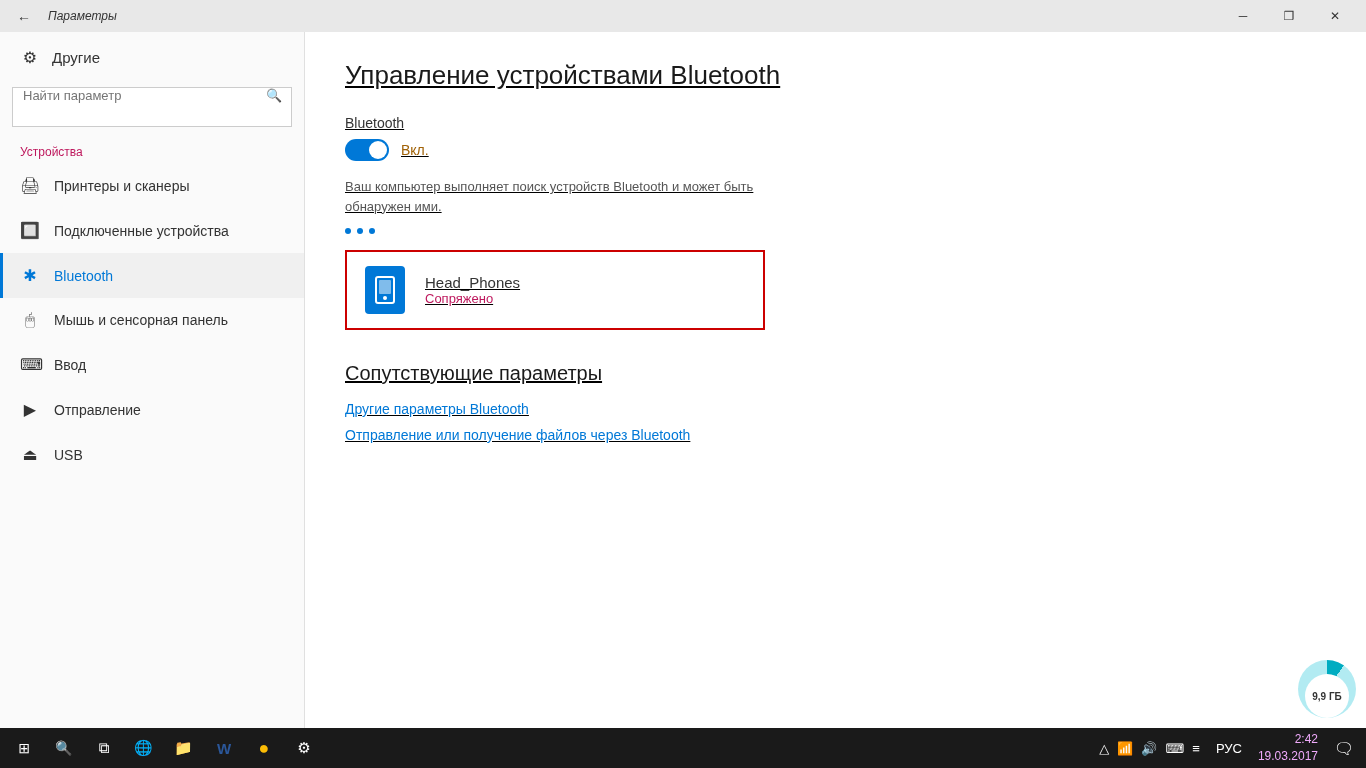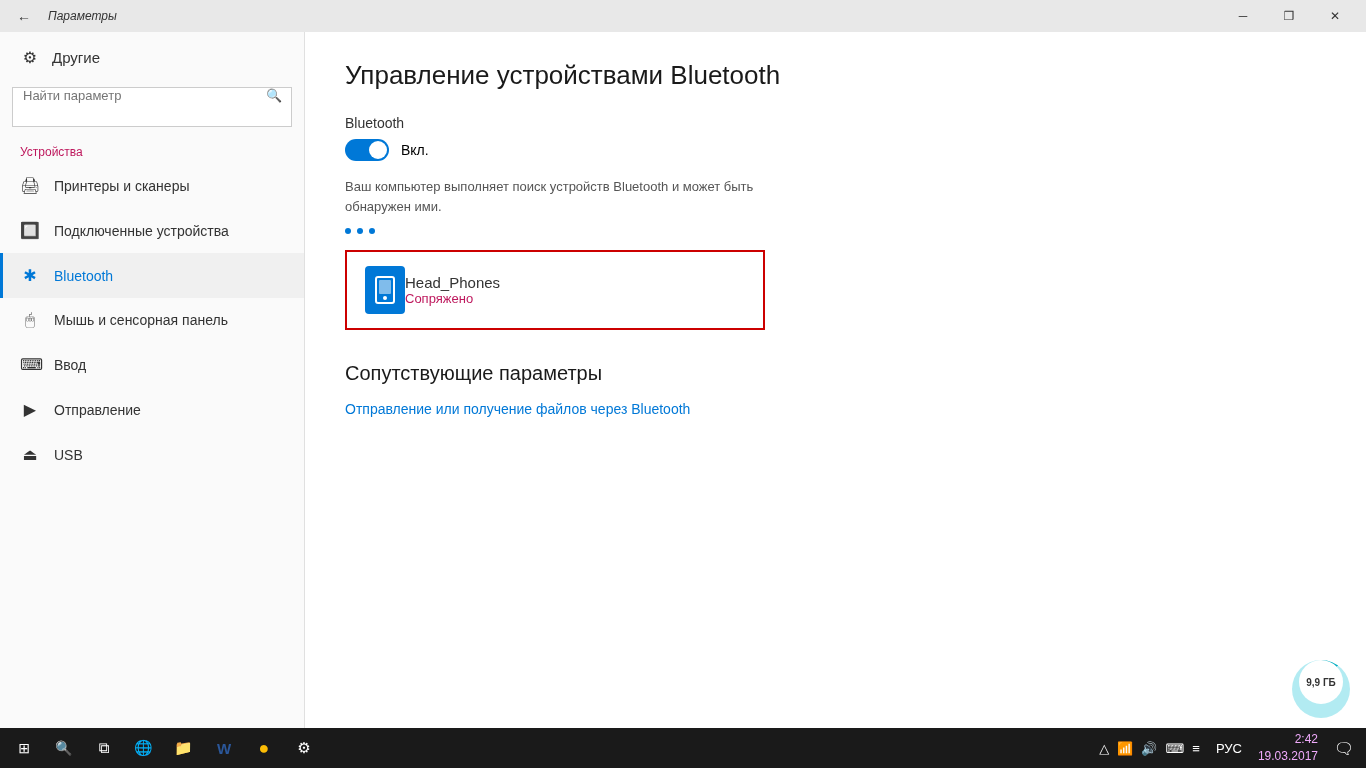--- a/index.html
+++ b/index.html
@@ -82,20 +82,21 @@
       position: absolute; left: 0; top: 0; bottom: 0;
       width: 3px; background: #0078d7;
     }
     .sidebar-icon { font-size: 16px; width: 20px; text-align: center; }
 
     
     .content {
       flex: 1;
       padding: 28px 40px;
       overflow-y: auto;
+      text-decoration: underline;
     }
     .content-title {
       font-size: 26px; font-weight: 300; color: #1a1a1a;
       margin-bottom: 24px;
     }
     .section-label { font-size: 14px; color: #333; margin-bottom: 8px; }
     .toggle-row {
       display: flex; align-items: center; gap: 12px;
       margin-bottom: 16px;
     }
@@ -105,34 +106,34 @@
       position: relative; cursor: pointer;
     }
     .toggle::after {
       content: '';
       position: absolute;
       width: 18px; height: 18px;
       background: white; border-radius: 50%;
       top: 2px; right: 2px;
       transition: left 0.2s;
     }
-    .toggle-label { font-size: 14px; color: #000000; }
+    .toggle-label { font-size: 14px; color: #a16207; }
     .scanning-text {
       font-size: 13px; color: #555; margin-bottom: 12px; max-width: 420px; line-height: 1.5;
     }
     .scanning-dots {
       display: flex; gap: 6px; align-items: center; margin-bottom: 16px;
     }
     .dot { width: 6px; height: 6px; border-radius: 50%; background: #0078d7; }
 
     
     .device-card {
       border: 2px solid #c00;
       padding: 14px 18px;
-      display: flex; align-items: center; gap: 0;
+      display: flex; align-items: center; gap: 20px;
       max-width: 420px;
       margin-bottom: 32px;
       cursor: pointer;
       background: white;
     }
     .device-icon {
       width: 40px; height: 48px;
       background: #0078d7; border-radius: 4px;
       display: flex; align-items: center; justify-content: center;
       color: white; font-size: 22px;
@@ -182,25 +183,25 @@
       padding: 0 8px; line-height: 1.4; cursor: pointer;
     }
     .taskbar-notify {
       width: 36px; height: 40px;
       display: flex; align-items: center; justify-content: center;
       cursor: pointer; color: white; font-size: 16px;
     }
 
     
     .storage-bubble {
-      position: fixed; bottom: 50px; right: 16px;
+      position: fixed; bottom: 50px; right: 10px;
       width: 58px; height: 58px;
       border-radius: 50%;
       background: conic-gradient(#00acc1 0deg, #00acc1 calc(9.9/100 * 360deg), #b2ebf2 calc(9.9/100 * 360deg));
-      display: flex; align-items: flex-start; justify-content: center;
+      display: flex; align-items: flex-end; justify-content: center;
     }
     .storage-inner {
       width: 44px; height: 44px;
       border-radius: 50%; background: white;
       display: flex; align-items: center; justify-content: center;
       font-size: 10px; color: #333; font-weight: 600;
     }
   </style>
 </head>
 <body>
@@ -286,20 +287,21 @@
           <circle cx="11" cy="22" r="2" fill="white"></circle>
         </svg>
       </div>
       <div class="device-info">
         <div class="device-name">Head_Phones</div>
         <div class="device-status">Сопряжено</div>
       </div>
     </div>
 
     <div class="related-title">Сопутствующие параметры</div>
+    <a class="related-link">Другие параметры Bluetooth</a>
     <a class="related-link">Отправление или получение файлов через Bluetooth</a>
   </div>
 </div>
 
 <div class="storage-bubble">
   <div class="storage-inner">9,9 ГБ</div>
 </div>
 
 <div class="taskbar">
   <div class="taskbar-start">⊞</div>

